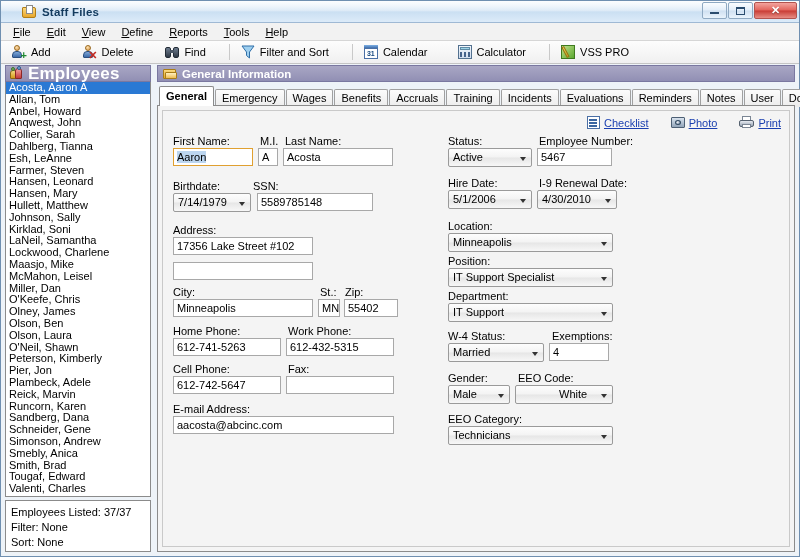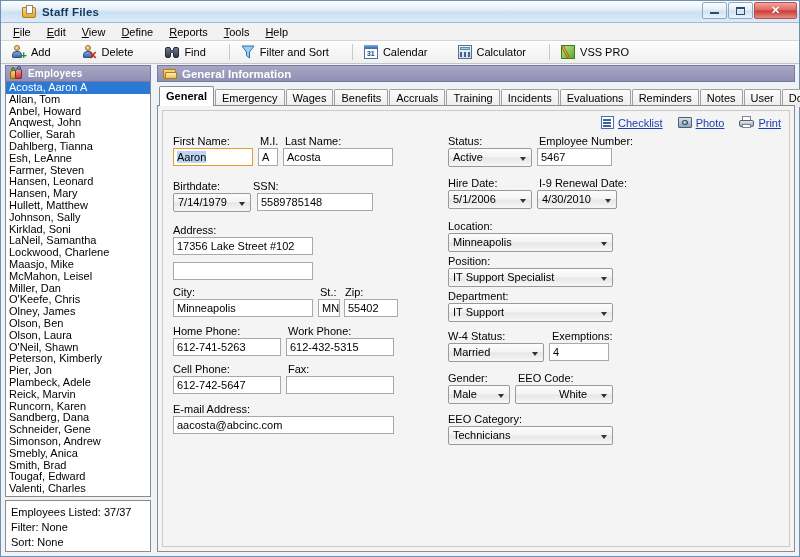--- a/index.html
+++ b/index.html
@@ -217,21 +217,21 @@
   }
   .panel-head {
     height: 17px;
     background: linear-gradient(to bottom,#a9a7c4,#918fb4);
     border: 1px solid #7a78a0;
     display: flex; align-items: center;
     padding-left: 4px;
     gap: 4px;
   }
   .panel-head .ph-title {
-    font-size: 10px; font-weight: bold; color: #ffffff;
+    font-size: 17px; font-weight: bold; color: #ffffff;
     letter-spacing: .2px;
   }
   .ico-people { width: 14px; height: 13px; position: relative; flex:none; }
   .ico-people .p1 { position:absolute; left:0; top:3px; width:7px; height:9px; border-radius:3px 3px 1px 1px;
     background: linear-gradient(to bottom,#f3d97e,#d59b1c); border:1px solid #8d6712; }
   .ico-people .p2 { position:absolute; left:5px; top:1px; width:7px; height:11px; border-radius:3px 3px 1px 1px;
     background: linear-gradient(to bottom,#f0a0a0,#c53c3c); border:1px solid #8c2626; }
   .ico-people .h1 { position:absolute; left:1px; top:0px; width:4px; height:4px; border-radius:50%; background:#6fa85a; border:1px solid #3f7230; }
   .ico-people .h2 { position:absolute; left:7px; top:-1px; width:4px; height:4px; border-radius:50%; background:#6fa8d8; border:1px solid #2e5b88; }
 
@@ -345,21 +345,21 @@
     background: #f4f4f4;
     border: 1px solid #c9c9c9;
     overflow: hidden;
   }
 
   
   .actions {
     position: absolute;
     right: 8px; top: 5px;
     display: flex; align-items: center;
-    gap: 15px;
+    gap: 22px;
   }
   .action {
     display: flex; align-items: center; gap: 4px;
     cursor: default;
   }
   .action .al {
     font-size: 11px; color: #1a3fb0; text-decoration: underline;
   }
   .ico-checklist { width: 13px; height: 13px; position: relative; flex:none; }
   .ico-checklist .sh { position:absolute; inset:0; background:#fff; border:1px solid #4a6fa5; }

